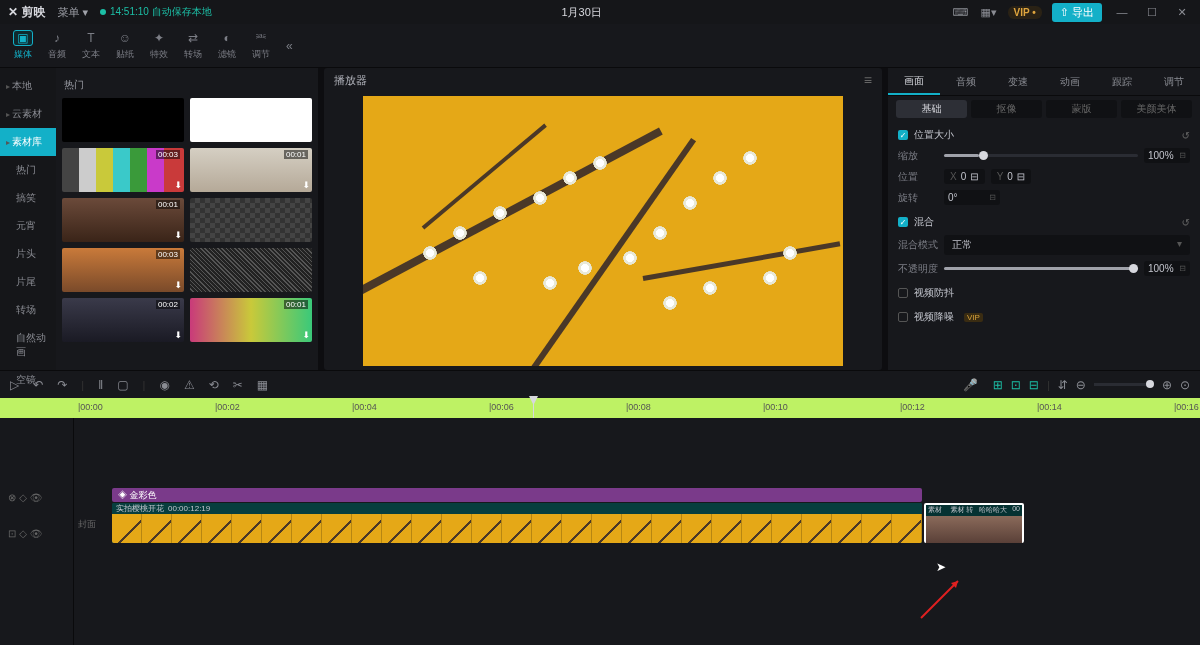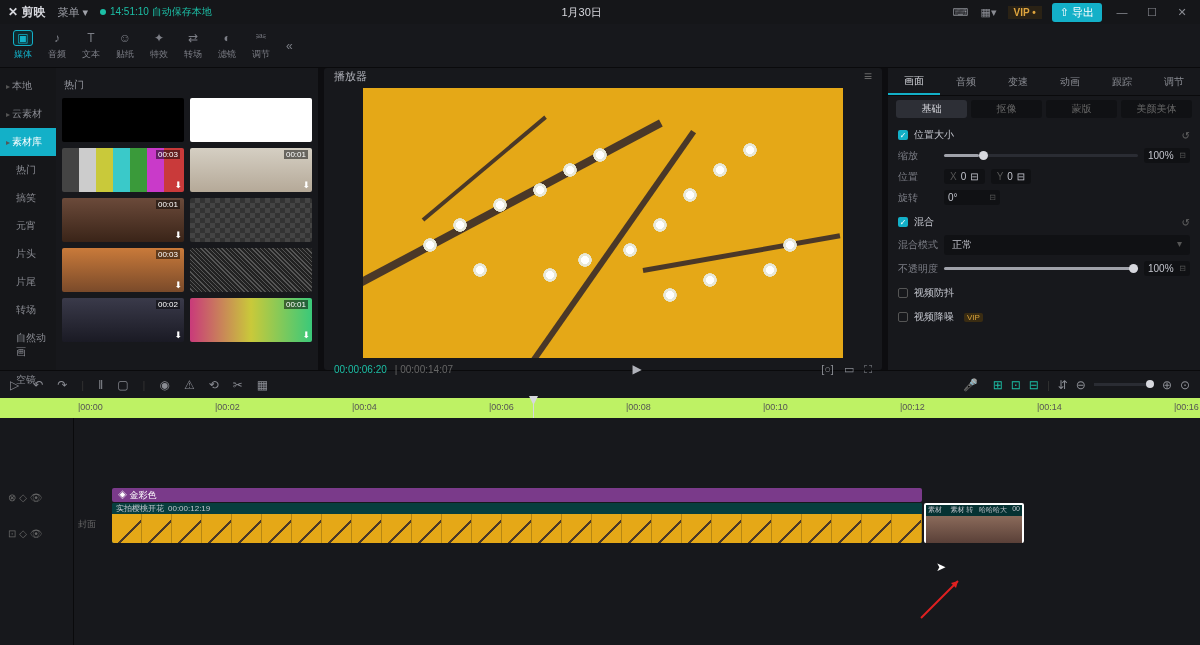--- a/index.html
+++ b/index.html
@@ -6,21 +6,21 @@
 body { background: #0d0d10; color: #8a8c93; font-size: 11px; width: 1200px; height: 645px; overflow: hidden; }
 
 
 .titlebar { height: 24px; background: #151619; display: flex; align-items: center; padding: 0 8px; gap: 12px; }
 .titlebar .logo { color: #d7d8de; font-weight: bold; font-size: 12px; }
 .titlebar .menu-label { color: #a0a2aa; font-size: 11px; }
 .titlebar .save-status { color: #1cbfa6; font-size: 10px; display:flex; align-items:center; gap:4px;}
 .titlebar .save-status::before { content:''; width:6px;height:6px;border-radius:50%;background:#1cbfa6;display:inline-block;}
 .titlebar .center { flex: 1; text-align: center; color: #d7d8de; font-size: 11px; }
 .titlebar .right { display: flex; gap: 10px; align-items: center; }
-.titlebar .vip { background: #2a2215; color: #e0a63e; padding: 1px 6px; border-radius: 0; font-size: 10px; font-weight:bold;}
+.titlebar .vip { background: #2a2215; color: #e0a63e; padding: 1px 6px; border-radius: 6px; font-size: 10px; font-weight:bold;}
 .titlebar .export-btn { background: #13b0c8; color: #fff; padding: 2px 8px; border-radius: 3px; font-size: 11px; display:flex; align-items:center; gap:3px;}
 .titlebar .win-btn { width: 20px; text-align: center; color: #8a8c93; cursor: pointer; }
 .titlebar .icon-btn { width:18px; text-align:center; color:#8a8c93;}
 
 
 .top-toolbar { height: 44px; background: #17181c; display: flex; align-items: center; padding: 0 6px; gap: 0; border-bottom:1px solid #0a0a0c;}
 .tool-tab { width: 34px; display: flex; flex-direction: column; align-items: center; gap: 2px; padding: 4px 0; color: #7c7e86; cursor:pointer;}
 .tool-tab.active { color: #13b0c8; }
 .tool-tab.active .tool-icon { border:1px solid #13b0c8; border-radius:3px; background:#0f2a2f;}
 .tool-icon { width: 20px; height: 16px; display: flex; align-items: center; justify-content: center; font-size: 12px; }
@@ -271,30 +271,20 @@
         <div class="blossom" style="left:380px;top:55px"></div>
           <div class="blossom" style="left:400px;top:175px"></div>
         <div class="blossom" style="left:420px;top:150px"></div>
           <div class="blossom" style="left:180px;top:180px"></div>
         <div class="blossom" style="left:215px;top:165px"></div>
           <div class="blossom" style="left:110px;top:175px"></div>
         <div class="blossom" style="left:300px;top:200px"></div>
           <div class="blossom" style="left:340px;top:185px"></div>
       </div>
     </div>
-    <div class="player-controls">
-      <span class="pc-time">00:00:06:20</span>
-      <span class="pc-total">| <span>00:00:14:07</span></span>
-      <div class="pc-center"><span class="pc-play">▶</span></div>
-      <div class="pc-right">
-        <span>[○]</span>
-        <span>▭</span>
-        <span>⛶</span>
-      </div>
-    </div>
   </div>
 
   <div class="inspector">
     <div class="insp-tabs" id="insp-tabs">
         <div class="insp-tab active">画面</div>
         <div class="insp-tab">音频</div>
         <div class="insp-tab">变速</div>
         <div class="insp-tab">动画</div>
         <div class="insp-tab">跟踪</div>
         <div class="insp-tab">调节</div>

